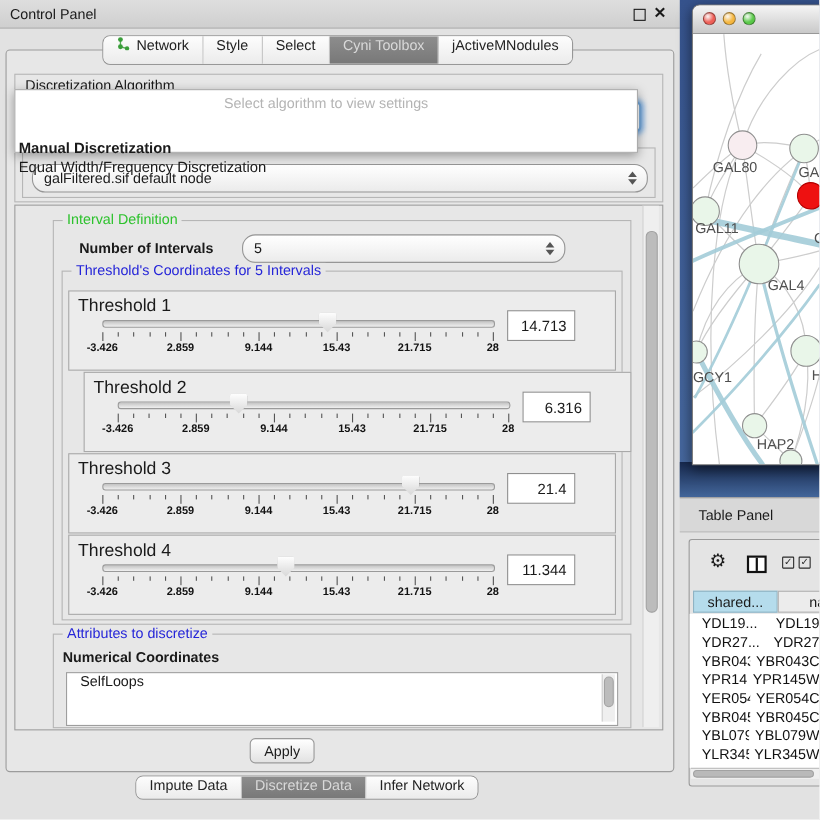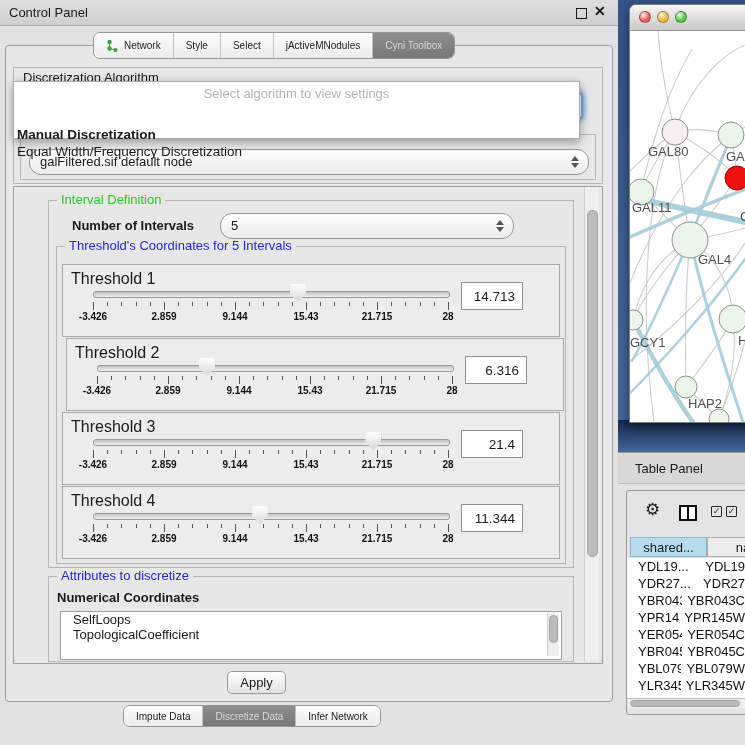--- a/index.html
+++ b/index.html
@@ -7,21 +7,21 @@
          font-family:"Liberation Sans",sans-serif;color:#1a1a1a;-webkit-font-smoothing:antialiased;}
   .abs{position:absolute;}
   
   .ltitle{left:0;top:0;width:618px;height:25px;background:linear-gradient(#dedede,#cfcfcf);
           border-bottom:1px solid #a8a8a8;}
   .ltitle .txt{position:absolute;left:9px;top:5px;font-size:13px;}
   .float-btn{position:absolute;left:576px;top:8px;width:9px;height:9px;border:1.5px solid #1a1a1a;background:transparent;}
   .close-btn{position:absolute;left:594px;top:3px;font-size:14px;font-weight:bold;}
   .content-box{left:5px;top:45px;width:606px;height:655px;border:1px solid #9c9c9c;border-radius:4px;background:#e7e7e7;}
   .seg-ctl{display:flex;border:1px solid #979797;border-radius:7px;overflow:hidden;background:#fff;height:25px;}
-  .seg{display:flex;align-items:center;padding:0 12px;font-size:10px;background:linear-gradient(#fdfdfd,#ebebeb);
+  .seg{display:flex;padding:0 12px;font-size:13px;background:linear-gradient(#fdfdfd,#ebebeb);
        border-left:1px solid #c3c3c3;white-space:nowrap;color:#222;}
   .seg:first-child{border-left:none;}
   .seg.sel{background:linear-gradient(#8d8d8d,#787878);color:#d9d9d9;}
   .titled{border:1px solid #b6b6b6;background:#e7e7e7;}
   .legend{position:absolute;top:-8px;left:8px;background:#e7e7e7;padding:0 4px;font-size:13px;line-height:14px;}
   .combo{position:absolute;border:1px solid #969696;border-radius:12px;background:linear-gradient(#ffffff,#ebebeb);}
   .combo .val{position:absolute;left:10px;top:0;line-height:24px;font-size:13px;}
   .spin{position:absolute;right:8px;top:50%;margin-top:-6px;width:9px;height:12px;}
   .spin:before{content:"";position:absolute;top:0;left:0;border-left:4px solid transparent;border-right:4px solid transparent;border-bottom:5px solid #555;}
   .spin:after{content:"";position:absolute;bottom:0;left:0;border-left:4px solid transparent;border-right:4px solid transparent;border-top:5px solid #555;}
@@ -100,25 +100,25 @@
           </svg>
         </span>
         <span>Network</span>
       </div>
       <div class="seg">
         <span>Style</span>
       </div>
       <div class="seg">
         <span>Select</span>
       </div>
-      <div class="seg">
-        <span>jActiveMNodules</span>
-      </div>
       <div class="seg sel">
         <span>Cyni Toolbox</span>
+      </div>
+      <div class="seg">
+        <span>jActiveMNodules</span>
       </div>
     </div>
 
   <div class="abs titled" style="left:13px;top:67px;width:588px;height:115px;">
     <span class="abs" style="left:9px;top:2px;font-size:13px;">Discretization Algorithm</span>
   </div>
 
   <div class="abs focus-combo"></div>
 
   <div class="abs titled" style="left:20px;top:134px;width:574px;height:44px;">
@@ -186,21 +186,21 @@
         <div class="tick" style="left: 370.8px; top: 37px; height: 4px;"></div>
         <div class="tick" style="left: 385px; top: 37px; height: 8px;"></div>
         <div class="ticklabel" style="left: 30px;">-3.426</div>
         <div class="ticklabel" style="left: 101px;">2.859</div>
         <div class="ticklabel" style="left: 172px;">9.144</div>
         <div class="ticklabel" style="left: 243px;">15.43</div>
         <div class="ticklabel" style="left: 314px;">21.715</div>
         <div class="ticklabel" style="left: 385px;">28</div>
         <div class="vbox">14.713</div>
       </div>
-      <div class="tbox" style="left: 66px; top: 338px; width: 496px; height: 71px;">
+      <div class="tbox" style="left: 76px; top: 338px; width: 496px; height: 71px;">
         <div class="tt">Threshold 2</div>
         <div class="track"></div>
         <div class="thumb" style="left: 132.049px;"></div>
         <div class="tick" style="left: 30px; top: 37px; height: 8px;"></div>
         <div class="tick" style="left: 44.2px; top: 37px; height: 4px;"></div>
         <div class="tick" style="left: 58.4px; top: 37px; height: 4px;"></div>
         <div class="tick" style="left: 72.6px; top: 37px; height: 4px;"></div>
         <div class="tick" style="left: 86.8px; top: 37px; height: 4px;"></div>
         <div class="tick" style="left: 101px; top: 37px; height: 8px;"></div>
         <div class="tick" style="left: 115.2px; top: 37px; height: 4px;"></div>
@@ -308,21 +308,20 @@
         <div class="vbox">11.344</div>
       </div>
     </div>
 
   <div class="abs titled" style="left:48px;top:576px;width:524px;height:84px;">
     <span class="legend" style="color:#2525d8;">Attributes to discretize</span>
     <span class="abs bold" style="left:8px;top:13px;font-size:13px;">Numerical Coordinates</span>
   </div>
   <div class="abs attr-list" id="attr-list">
       <div class="attr-item">SelfLoops</div>
-      <div class="attr-item">TopologicalCoefficient</div>
     </div>
   <div class="abs vscroll-track" style="left:547px;top:613px;width:11px;height:43px;">
     <div class="vscroll-thumb" style="position:absolute;left:1px;top:2px;width:7px;height:26px;"></div>
   </div>
 
   <div class="abs apply">Apply</div>
   <div class="abs seg-ctl" id="bottom-tabs" style="left:123px;top:705px;height:20px;">
       <div class="seg">
         <span>Impute Data</span>
       </div>

